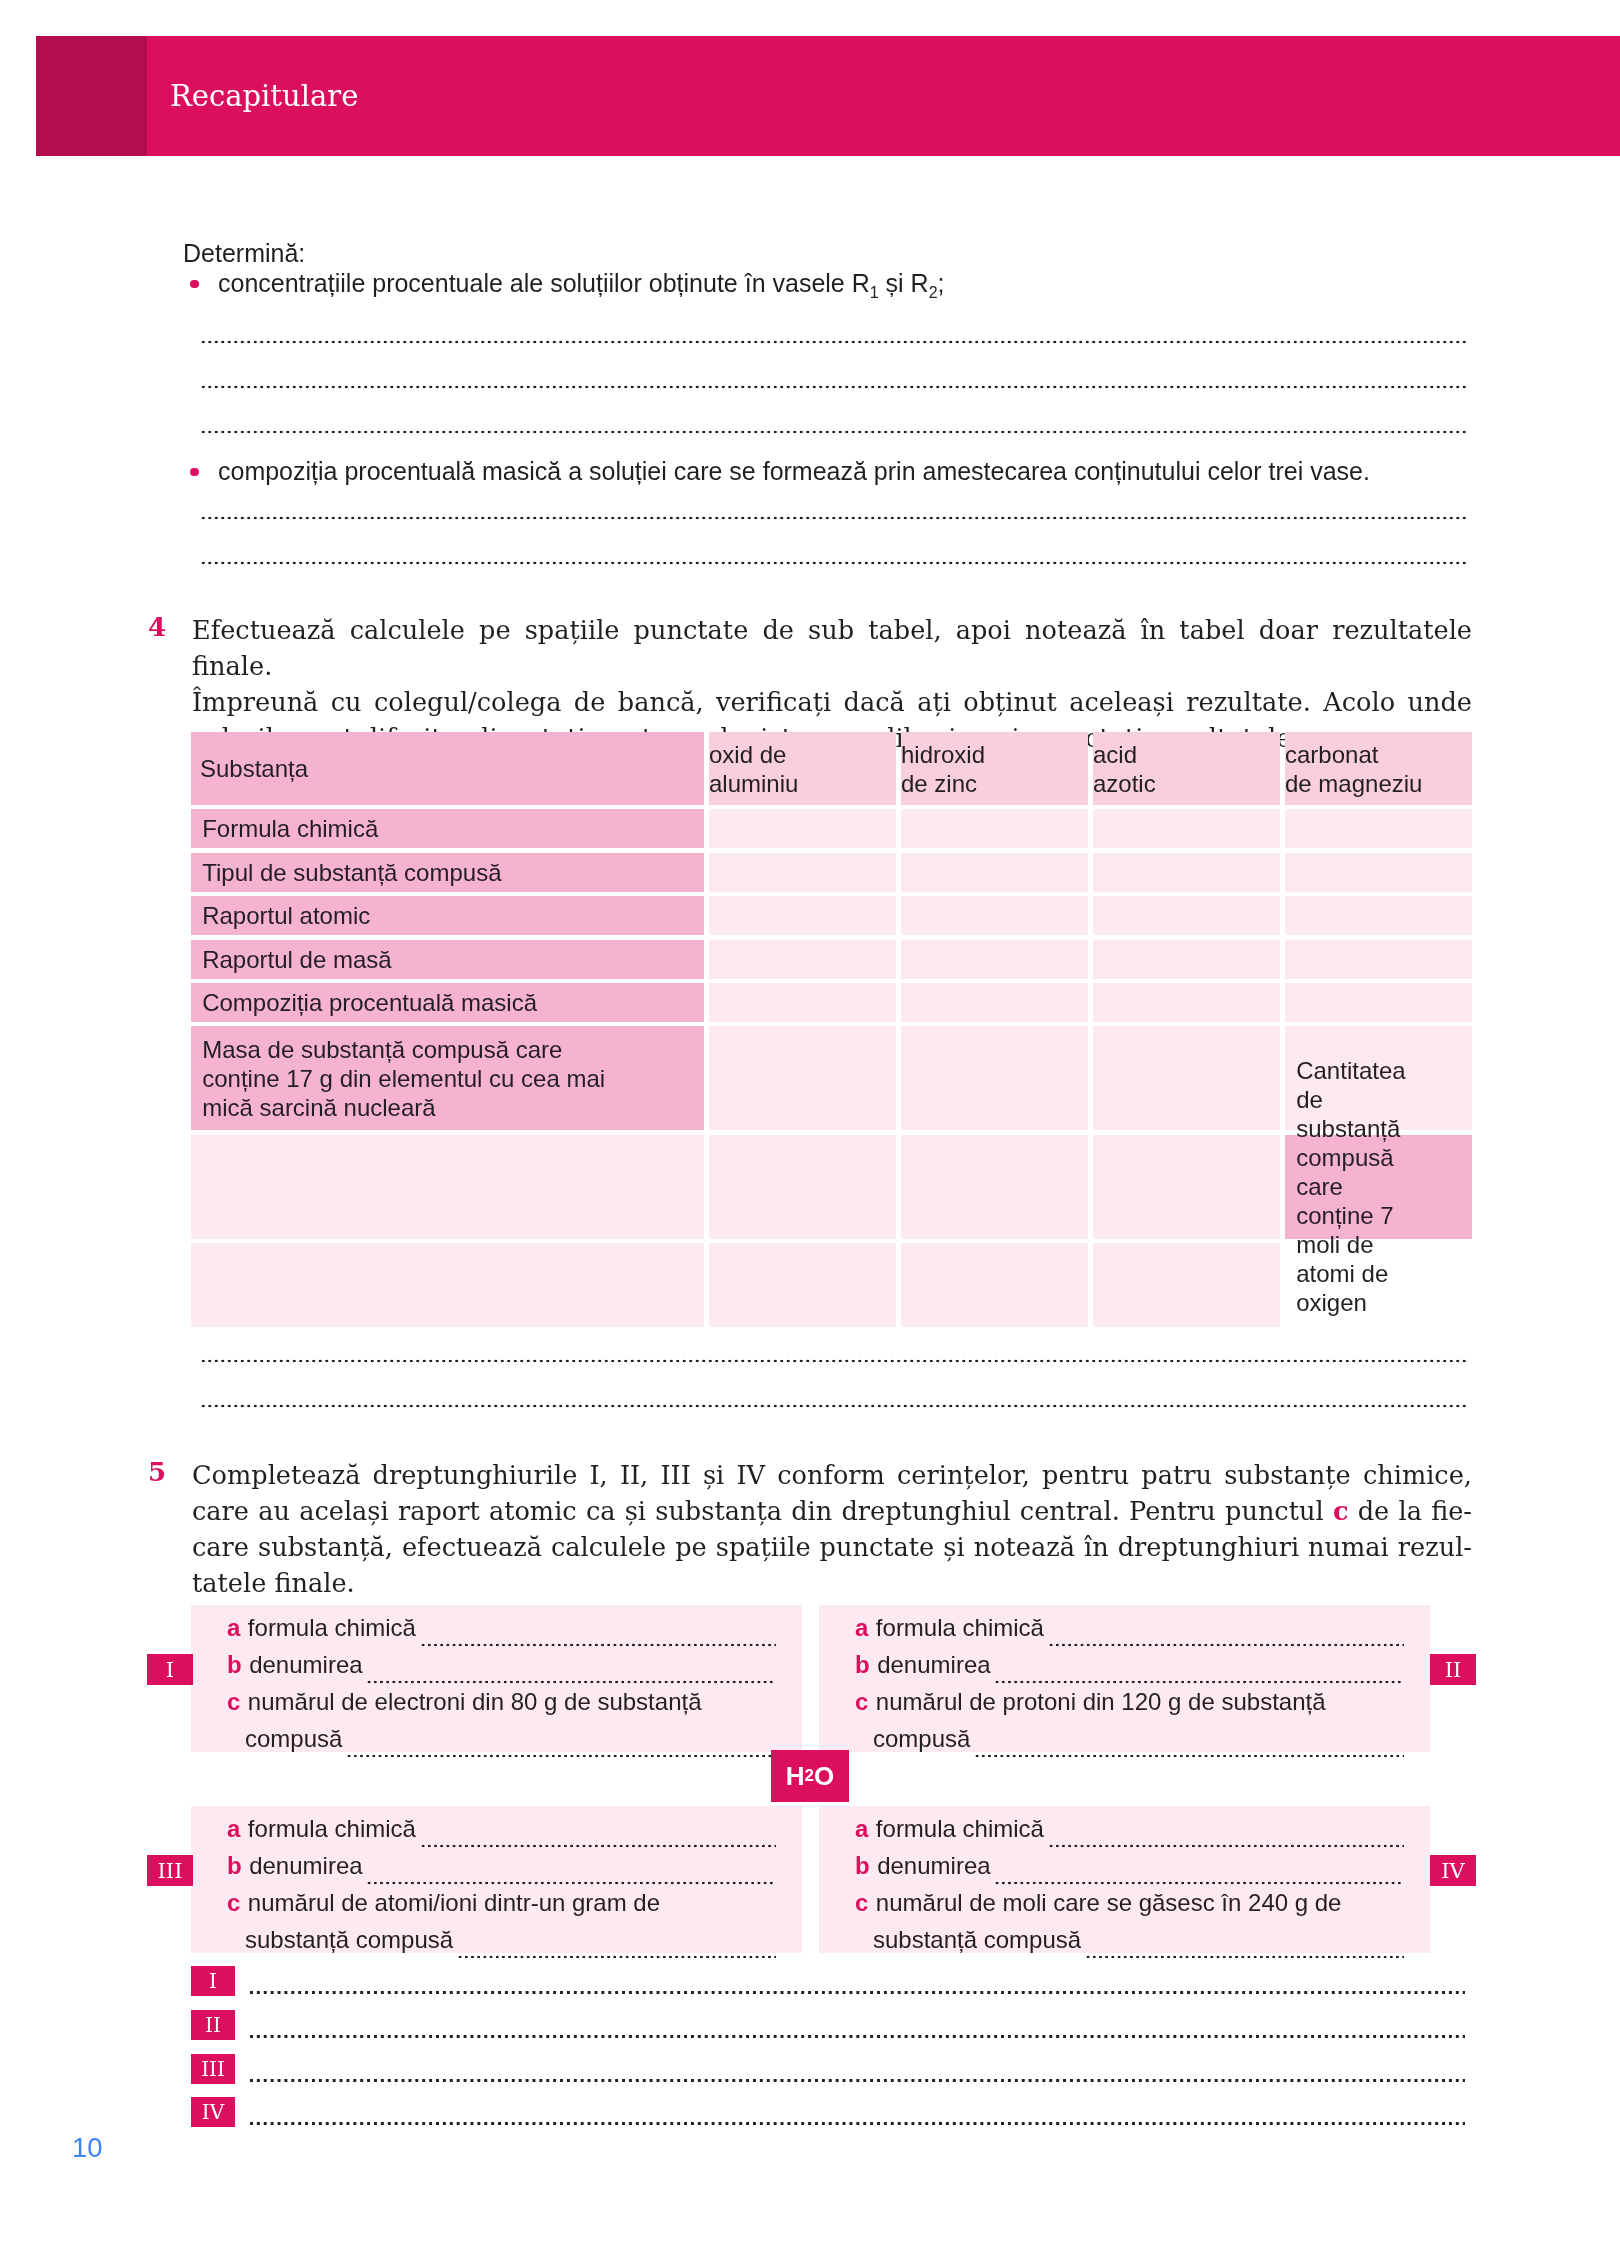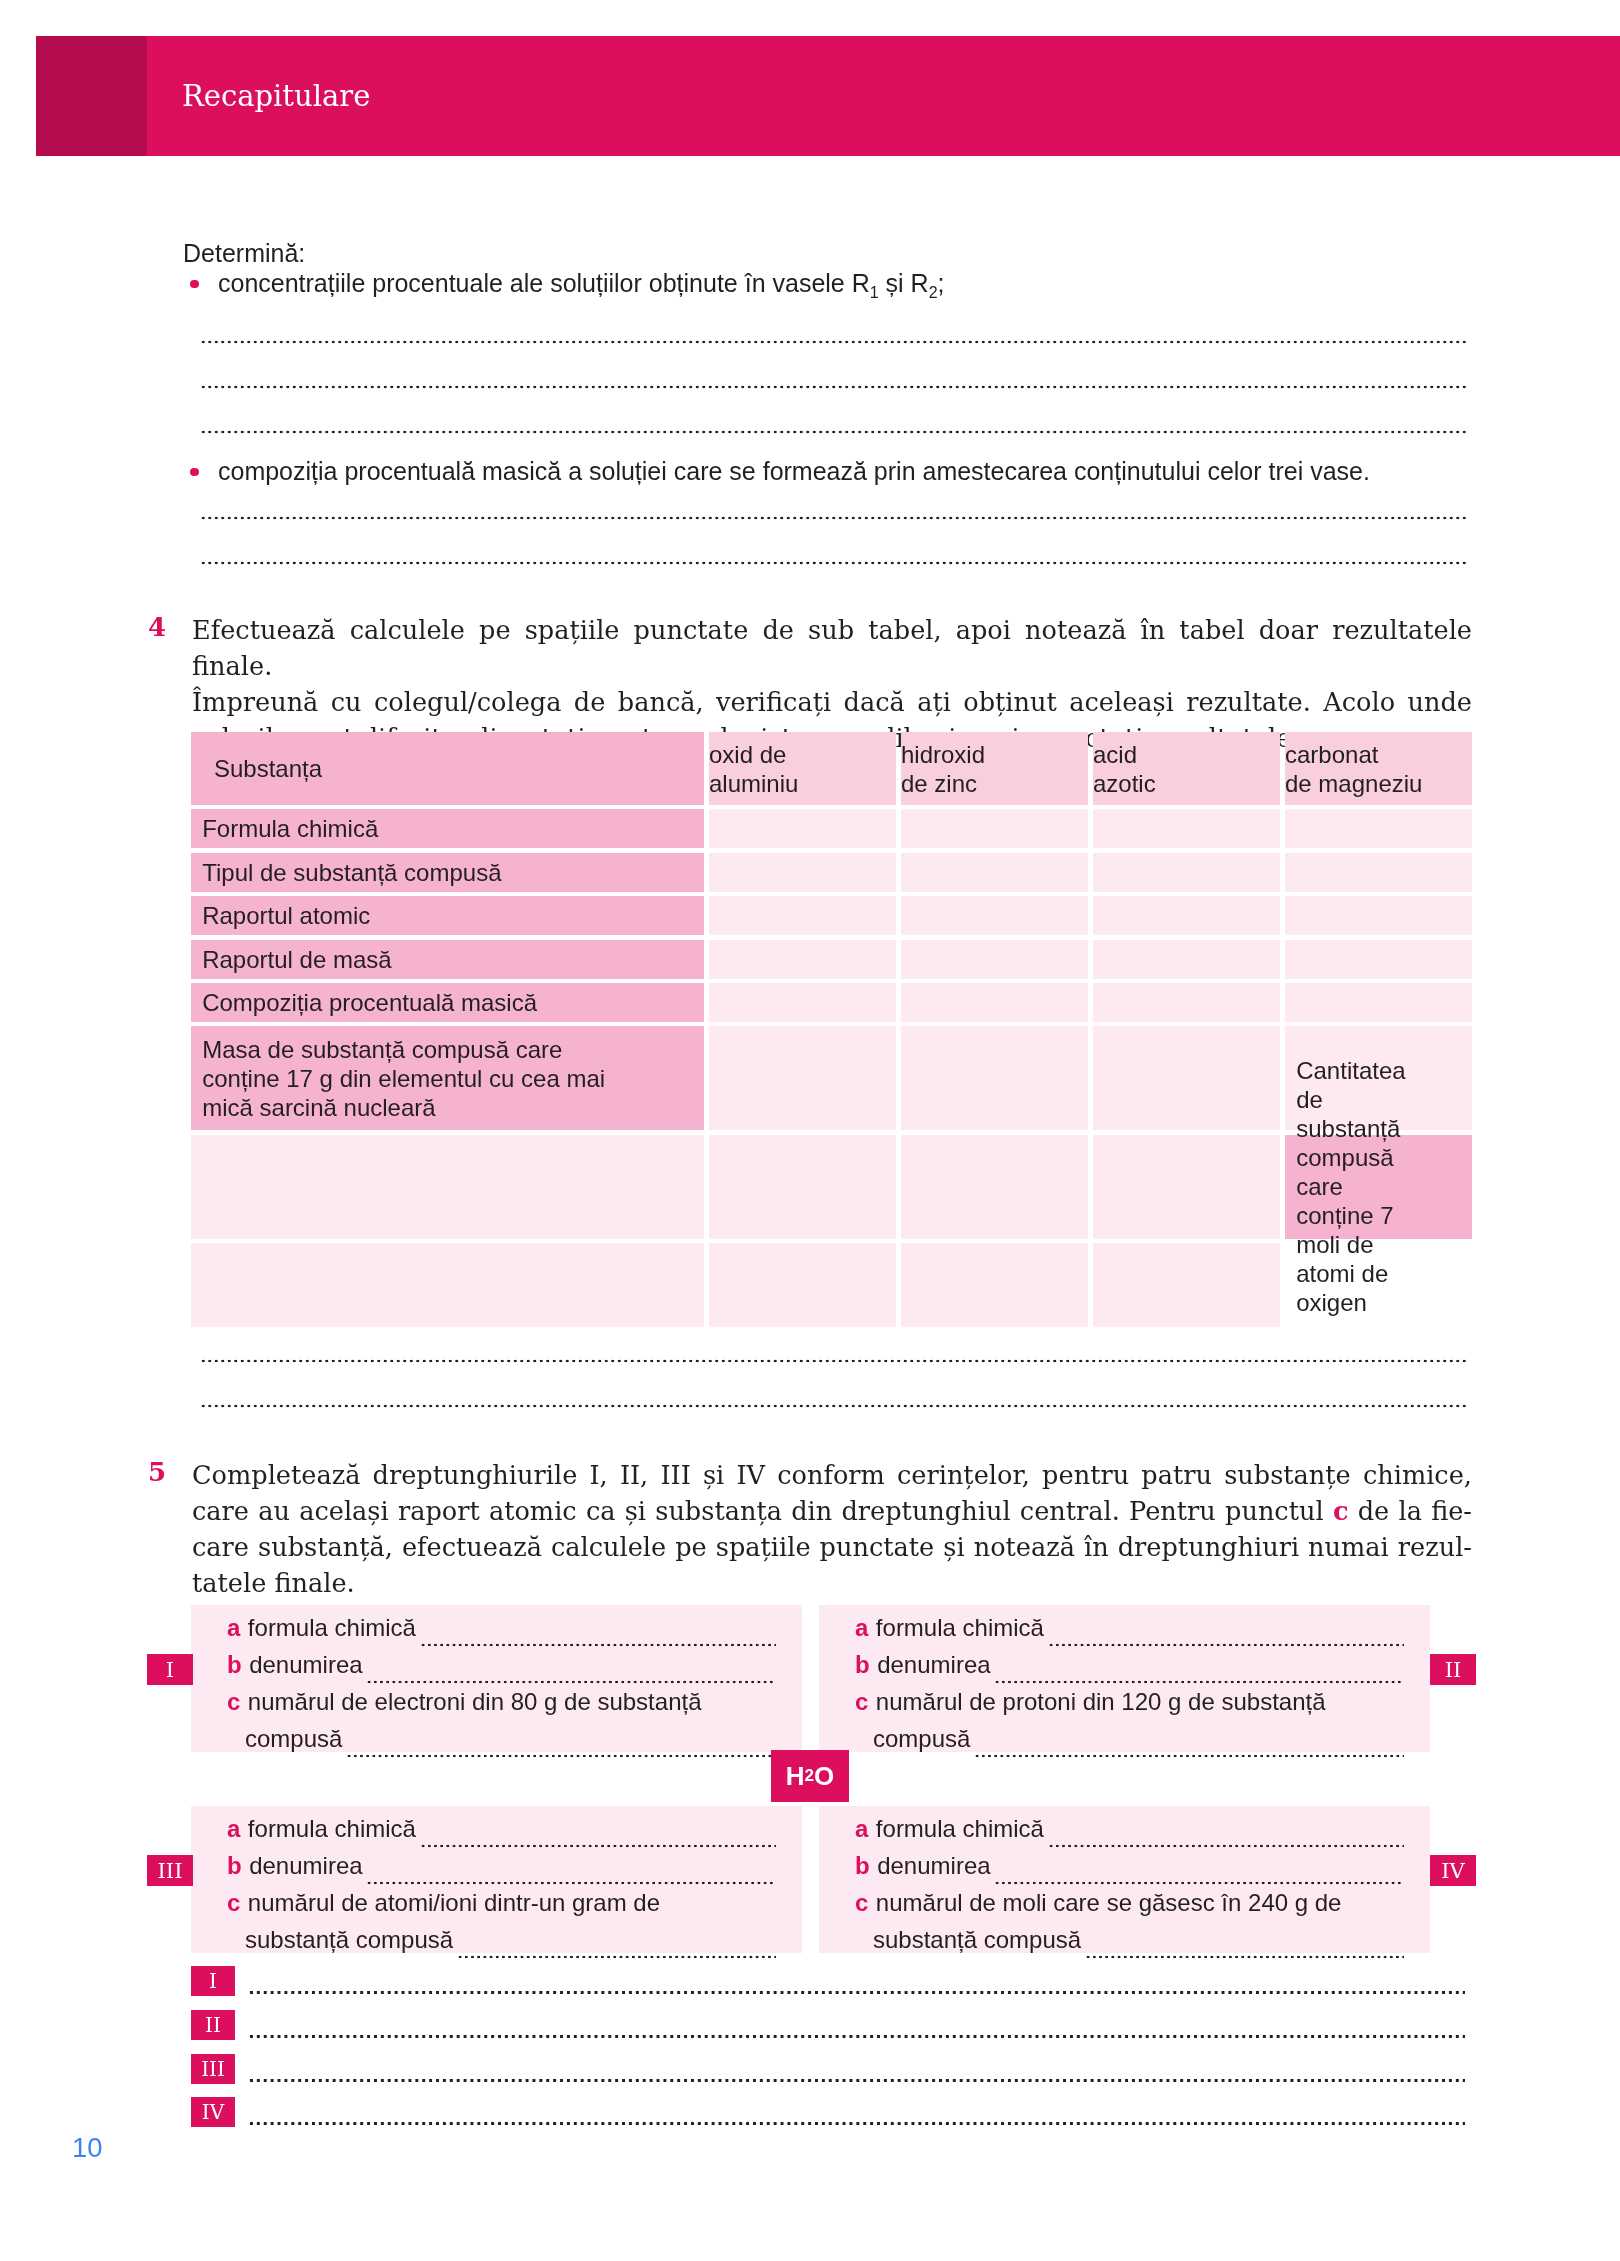--- a/index.html
+++ b/index.html
@@ -2,21 +2,21 @@
 <html style="font-size:10px"><head>
 <meta charset="utf-8">
 <style>
   html,body{margin:0;padding:0;background:#ffffff;}
   #page{position:relative;width:1620px;height:2261px;background:#ffffff;overflow:hidden;
         font-family:"Liberation Sans",sans-serif;color:#231f20;}
 
   
   .band{position:absolute;left:36px;top:36px;right:0;height:120px;background:#dc0f5f;}
   .band-dark{position:absolute;left:36px;top:36px;width:111px;height:120px;background:#b30d4f;}
-  .band-title{position:absolute;left:182px;top:36px;height:120px;display:flex;align-items:center;
+  .band-title{position:absolute;left:170px;top:36px;height:120px;display:flex;align-items:center;
               font-family:"DejaVu Serif",serif;font-size:29px;color:#ffffff;}
 
   
   .h-det{position:absolute;left:183px;top:239px;font-size:25px;}
   .bullet{position:absolute;left:190px;display:flex;align-items:flex-start;font-size:25px;}
   .bdot{width:8.7px;height:8.7px;border-radius:50%;background:#dc0f5f;margin-top:10.6px;flex:0 0 auto;}
   .btext{margin-left:19.3px;white-space:nowrap;}
   sub{font-size:16px;}
 
   .dotline{position:absolute;left:200px;width:1266px;height:4.4px;
@@ -29,21 +29,21 @@
   .taskpara{position:absolute;left:192px;width:1280px;font-family:"DejaVu Serif",serif;
             font-size:25.6px;line-height:36px;}
   .jl{text-align:justify;text-align-last:justify;}
   .c-accent{color:#dc0f5f;font-weight:bold;}
 
   
   .tbl{position:absolute;left:191px;top:732px;display:grid;
        grid-template-columns:513px 187px 187px 187px 187px;
        grid-template-rows:73px 39px 39px 39px 39px 39px 104px 104px 84px;
        column-gap:5px;row-gap:4.4px;font-size:24px;}
-  .th-corner{background:#f6b3d0;display:flex;align-items:center;padding-left:23px;}
+  .th-corner{background:#f6b3d0;display:flex;align-items:center;padding-left:9px;}
   .th-col{background:#f9cede;display:flex;flex-direction:column;align-items:flex-start;
           justify-content:center;text-align:center;line-height:29px;}
   .tl{background:#f6b3d0;display:flex;align-items:center;padding:5px 94px 5px 11.2px;line-height:29px;}
   .td{background:#fce9f2;}
 
   
   .sbox{position:absolute;width:611px;height:147px;background:#fce9f2;
         padding:8.7px 26px 0 36px;box-sizing:border-box;font-size:24px;}
   .brow{display:flex;align-items:baseline;height:37px;}
   .blet{color:#dc0f5f;font-weight:bold;flex:0 0 auto;}

